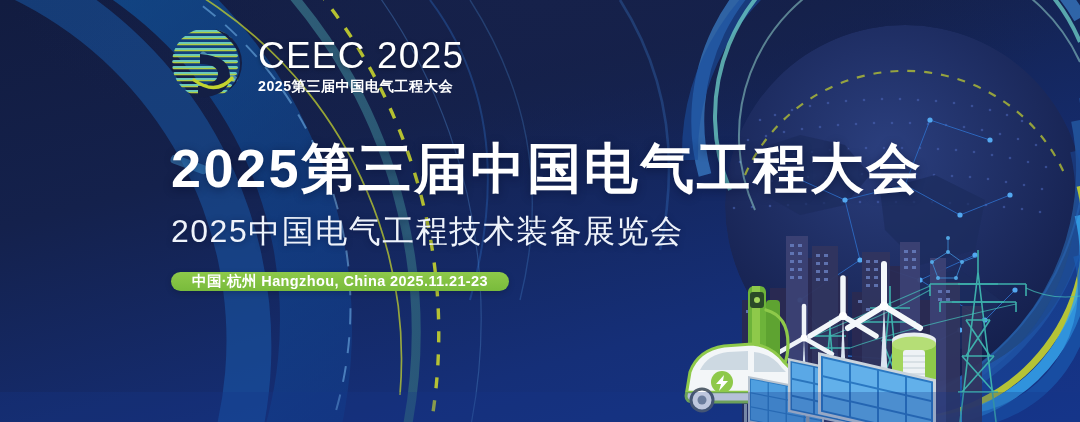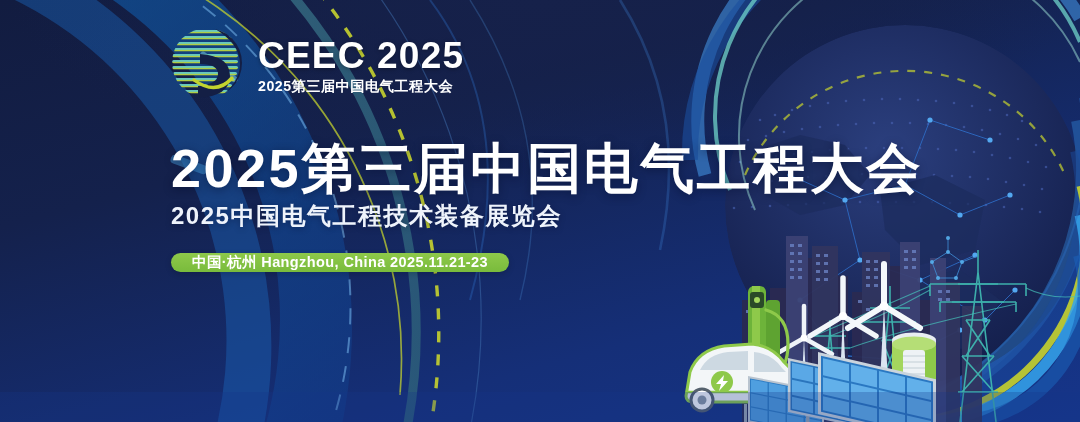--- a/index.html
+++ b/index.html
@@ -12,38 +12,38 @@
       linear-gradient(165deg,#121c40 0%,#14214c 32%,#152f78 72%,#16358a 100%);
   }
   .layer{position:absolute;inset:0;}
   svg.layer{width:1080px;height:422px;display:block;}
 
   
   #logo-lockup{position:absolute;left:170px;top:24px;display:flex;align-items:center;gap:14px;}
   #logo-mark{width:74px;height:78px;flex:0 0 auto;}
   #logo-text{display:flex;flex-direction:column;justify-content:center;padding-top:4px;}
   #logo-title{
-    color:#ffffff;font-size:37px;font-weight:700;letter-spacing:1.2px;
+    color:#ffffff;font-size:37px;font-weight:400;letter-spacing:1.2px;
     line-height:1.02;text-shadow:0 1px 4px rgba(0,0,0,.35);
   }
   #logo-sub{
     color:#ffffff;font-size:14.2px;font-weight:700;letter-spacing:.5px;
     margin-top:5px;line-height:1;
   }
 
   
   #headline-block{position:absolute;left:171px;top:140px;width:790px;}
   #main-title{
     color:#ffffff;font-size:54px;font-weight:700;letter-spacing:2.5px;
     line-height:1.06;white-space:nowrap;
     text-shadow:0 2px 10px rgba(0,10,40,.45);
   }
   #sub-title{
-    color:#eef3fb;font-size:24px;font-weight:700;letter-spacing:1.5px;
-    margin-top:6px;line-height:1.1;white-space:nowrap;
+    color:#eef3fb;font-size:32px;font-weight:400;letter-spacing:1.5px;
+    margin-top:17px;line-height:1.1;white-space:nowrap;
     text-shadow:0 1px 6px rgba(0,10,40,.4);
   }
   #venue-badge{
     display:inline-flex;align-items:center;margin-top:23px;
     height:19px;padding:0 21px;border-radius:16px;
     background:linear-gradient(180deg,#8ec94a 0%,#79bb3c 100%);
     color:#ffffff;font-size:14.5px;font-weight:700;letter-spacing:.4px;
     white-space:nowrap;box-shadow:0 2px 6px rgba(0,0,0,.18);
   }
 </style>

